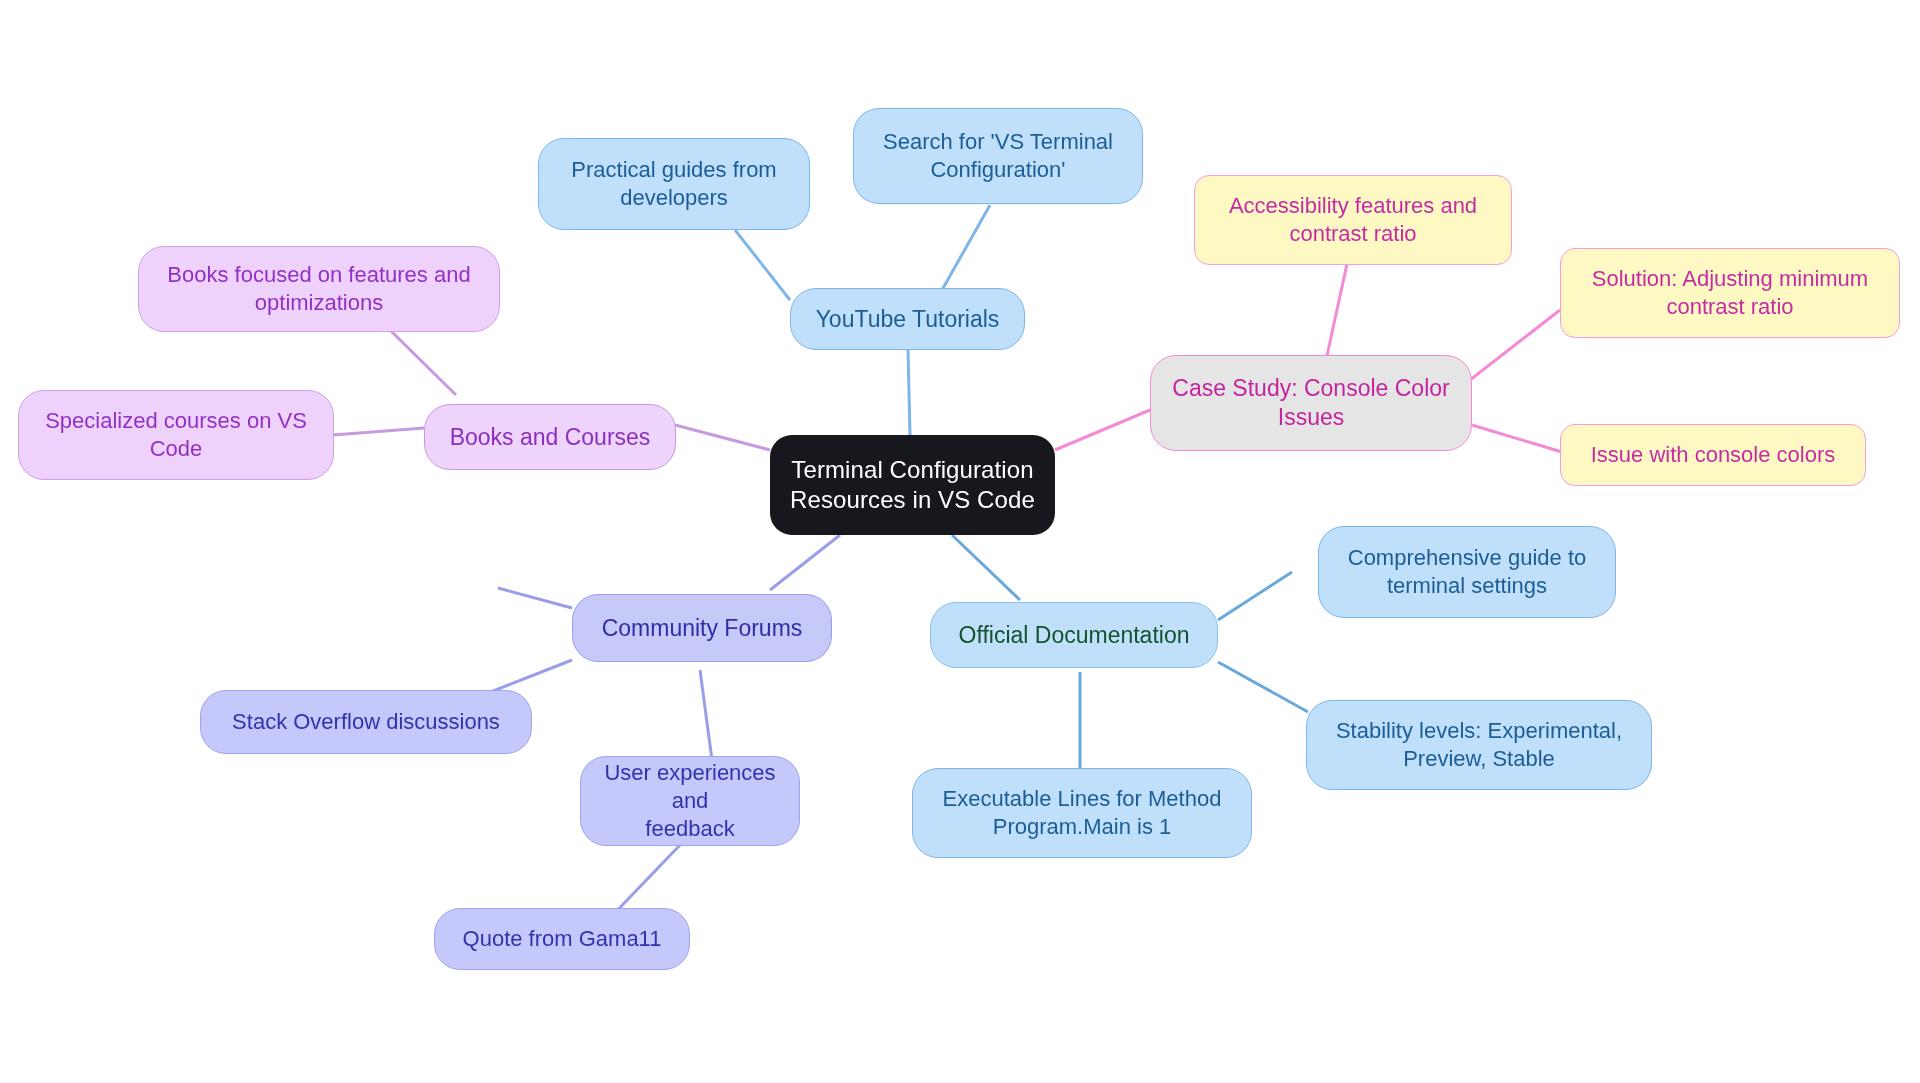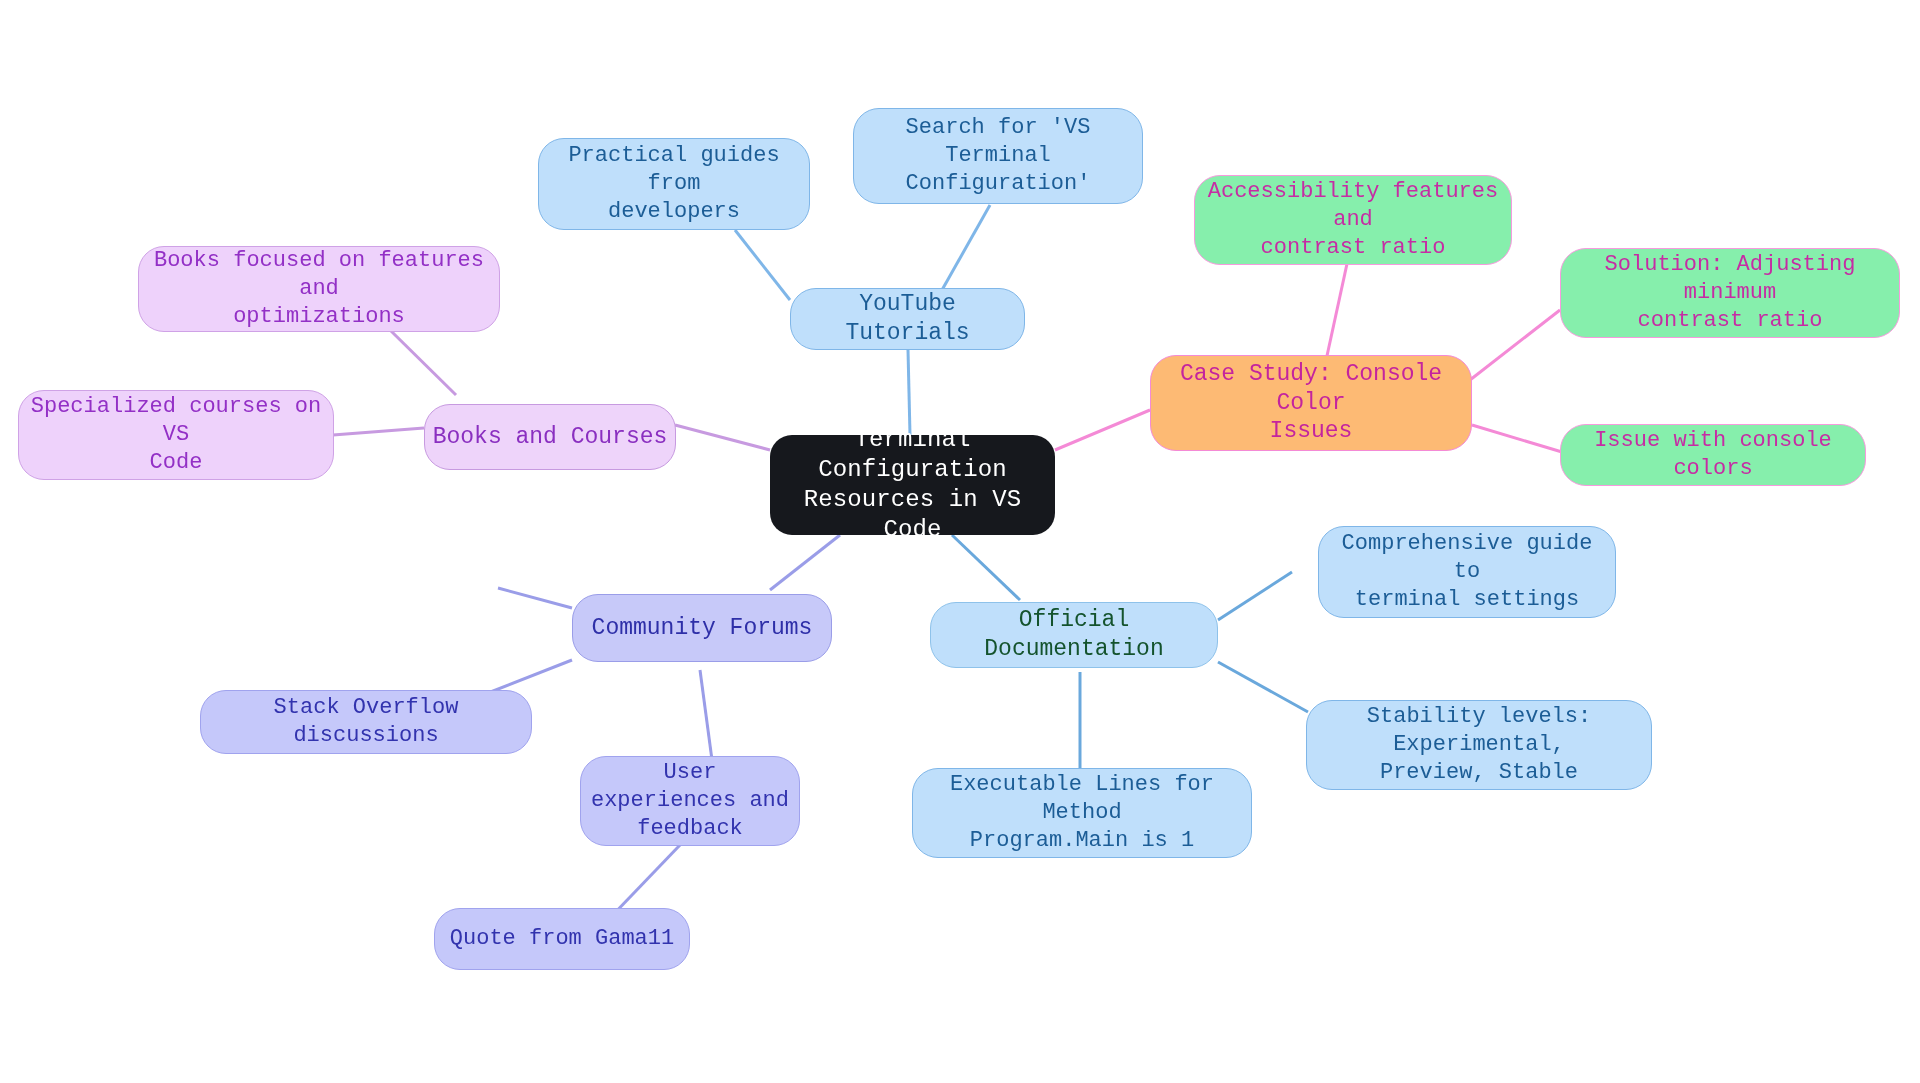--- a/index.html
+++ b/index.html
@@ -31,43 +31,42 @@
     display: flex;
     align-items: center;
     justify-content: center;
     text-align: center;
     border-radius: 26px;
     border-style: solid;
     border-width: 1px;
     line-height: 1.26;
     padding: 6px 4px;
     white-space: pre-line;
-    font-family: Liberation Mono, monospace;
   }
   .node.root {
     border-radius: 22px;
     border-width: 0;
     background: #16181d;
     color: #ffffff;
     font-size: 24px;
     letter-spacing: .1px;
   }
   .node.lvl1 {
     font-size: 23px;
   }
   .node.lvl2 {
     font-size: 22px;
   }
   
   .c-blue-1  { background:#bfdffb; border-color:#7fb6e8; color:#1c5d96; }
   .c-blue-2  { background:#bfdffb; border-color:#8ec2ea; color:#14532d; }
   .c-purple-1{ background:#eed4fa; border-color:#c79ae0; color:#8a2fc0; }
   .c-purple-2{ background:#eed2fb; border-color:#cfa2e6; color:#9330c6; }
-  .c-pink-1  { background:#fdba74; border-color:#f48ad6; color:#c4249e; }
-  .c-pink-2  { background:#86efac; border-color:#f79ade; color:#c62ca4; }
+  .c-pink-1  { background:#e5e5e5; border-color:#f48ad6; color:#c4249e; }
+  .c-pink-2  { background:#fef9c3; border-color:#f79ade; color:#c62ca4;border-radius:15px; }
   .c-peri-1  { background:#c7c9f9; border-color:#9a9de8; color:#2e2fa8; }
   .c-peri-2  { background:#c5c8fa; border-color:#a0a3ee; color:#3233ae; }
 </style>
 </head>
 <body>
 
 <div id="canvas">
 
   <svg id="edges" viewBox="0 0 1920 1083" xmlns="http://www.w3.org/2000/svg">
 

